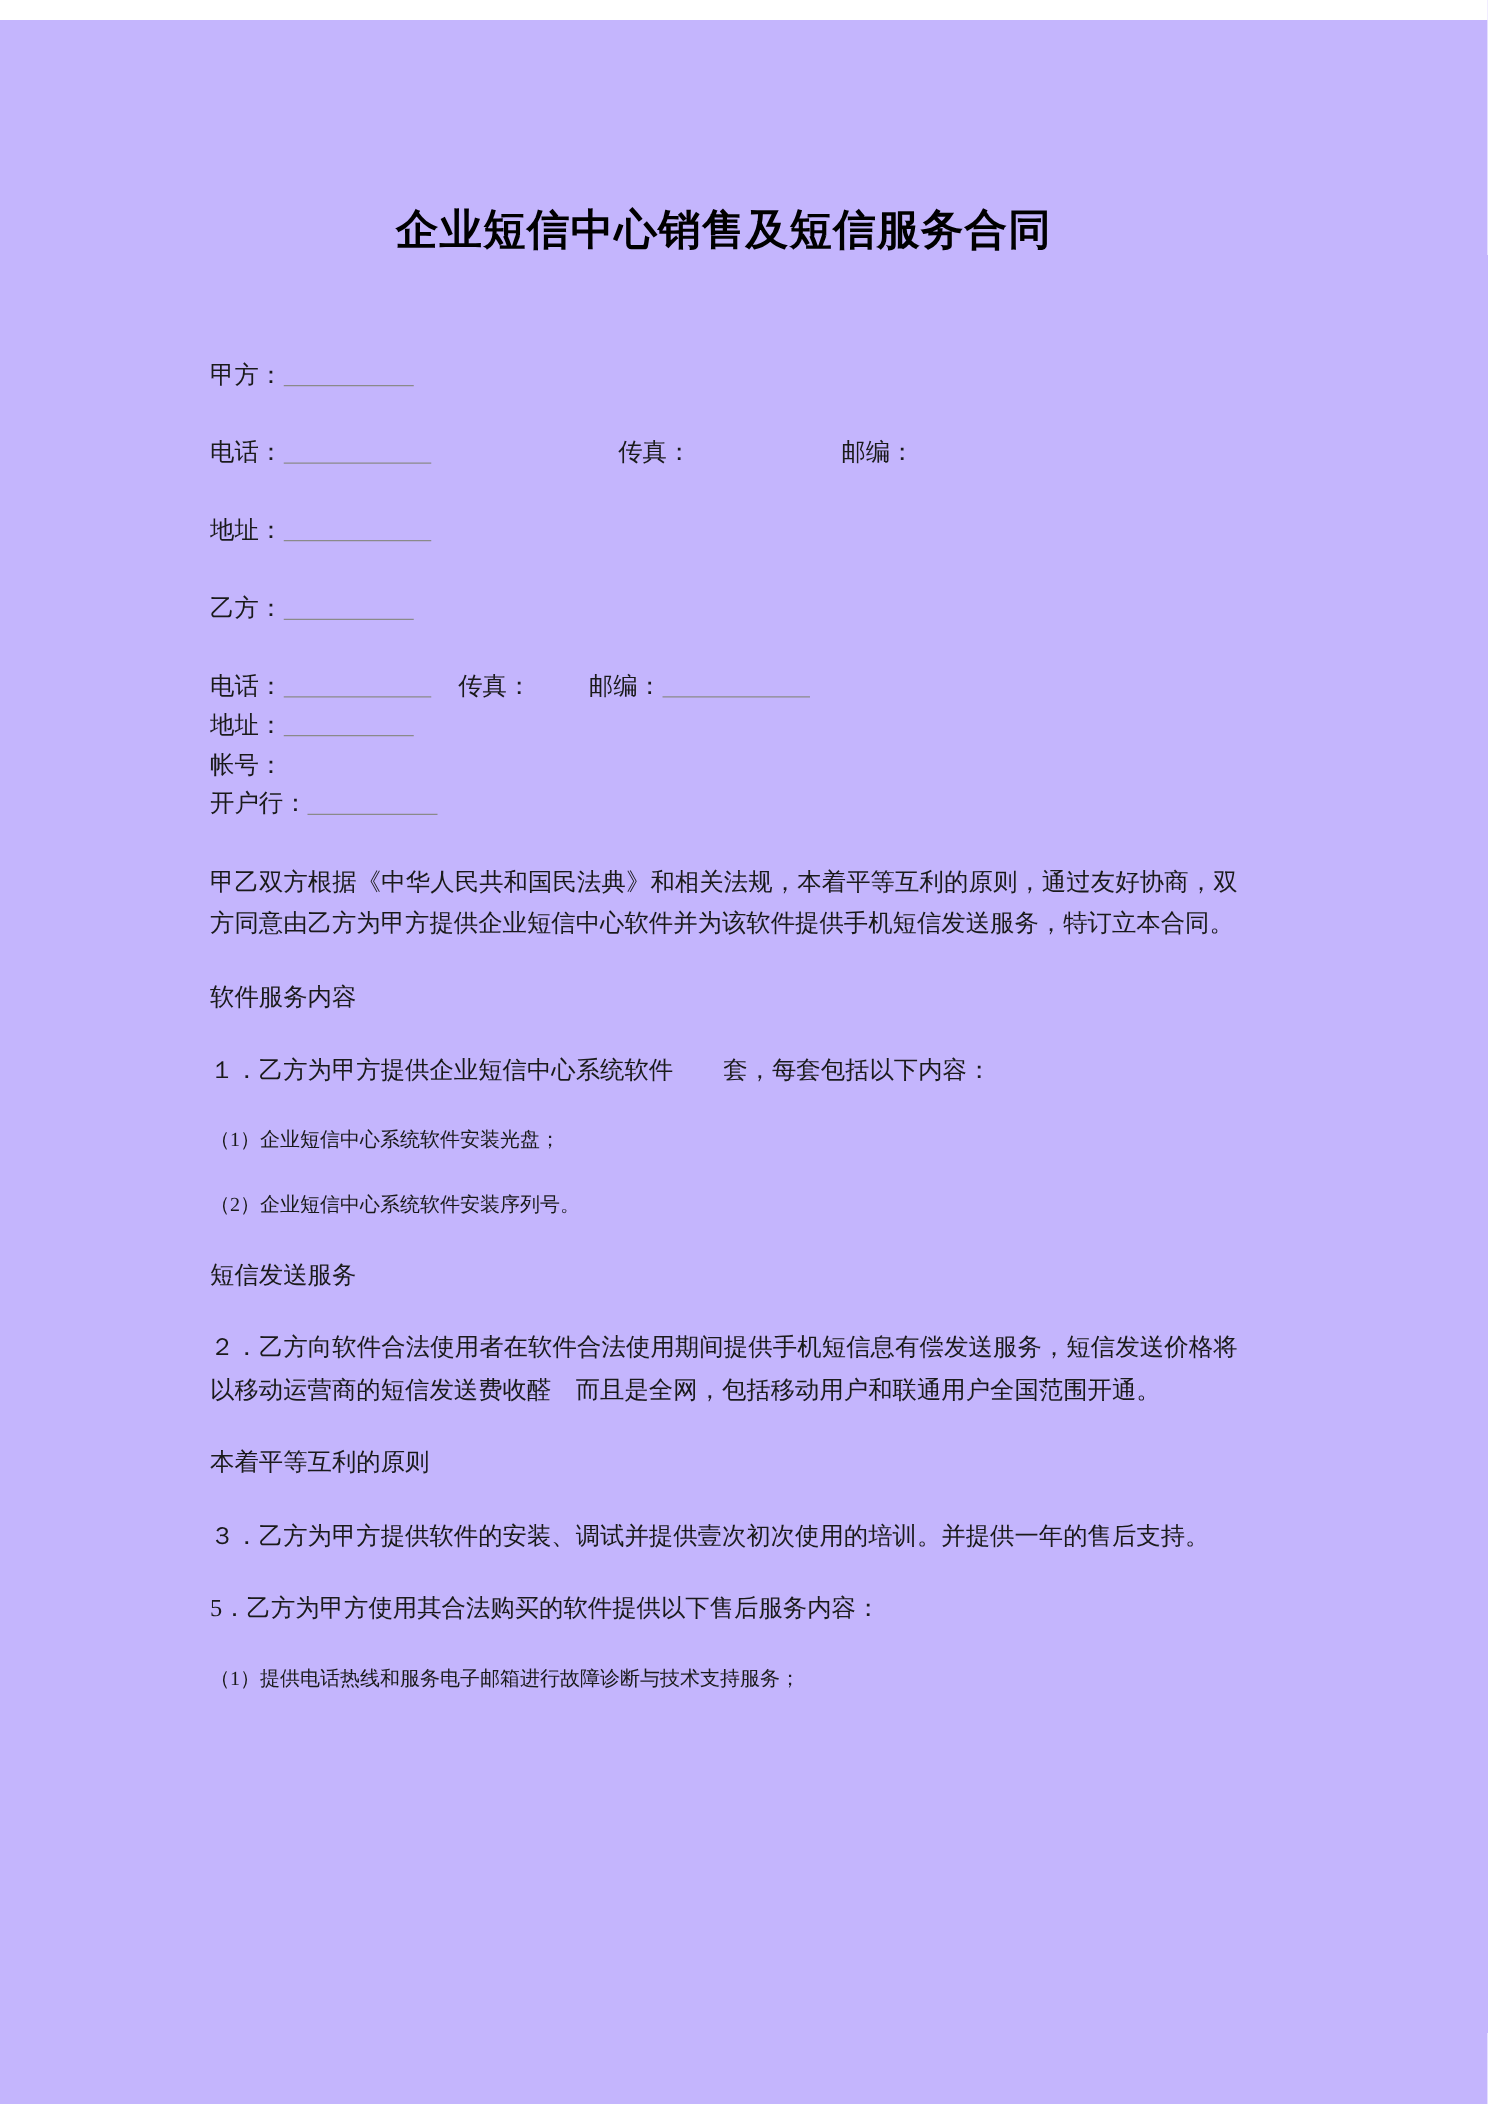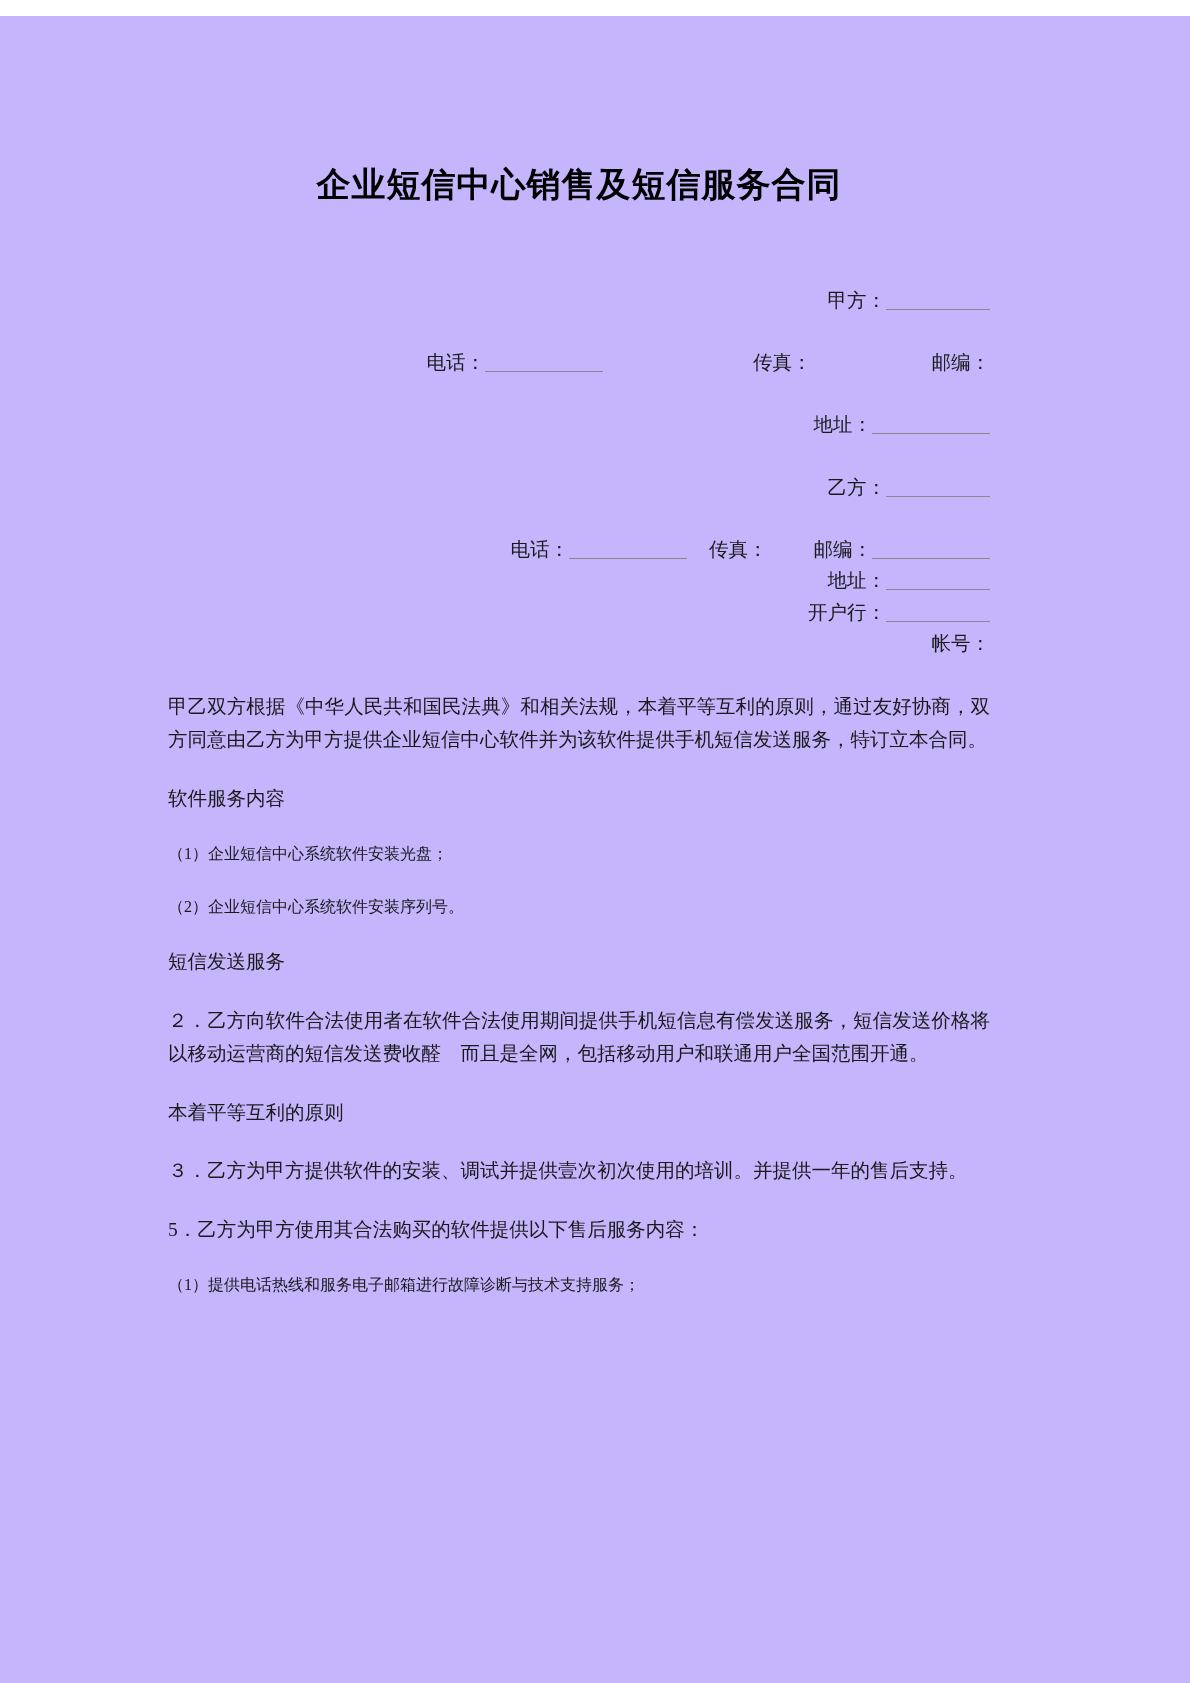--- a/index.html
+++ b/index.html
@@ -32,21 +32,20 @@
     font-size: 34px;
     font-weight: bold;
     letter-spacing: 1px;
     margin: 0;
     padding-top: 148px;
     line-height: 1.25;
     color: #000000;
   }
   .fields-block {
     margin-top: 82px;
-    text-align: right;
   }
   .field-line {
     font-size: 19.5px;
     line-height: 1.2;
     margin-bottom: 39px;
     white-space: nowrap;
     color: #1a1a1a;
   }
   .field-line.tight {
     margin-bottom: 8px;
@@ -131,35 +130,36 @@
 
       <div class="field-line tight">
         <span class="field-label">电话：</span><span class="blank w-l"></span><span class="gap-sm"></span><span class="field-label">传真：</span><span class="gap-md"></span><span class="field-label">邮编：</span><span class="blank w-l"></span>
       </div>
 
       <div class="field-line tight">
         <span class="field-label">地址：</span><span class="blank w-m"></span>
       </div>
 
       <div class="field-line tight">
-        <span class="field-label">开户行：</span><span class="blank w-m"></span>
+        <span class="field-label">帐号：</span>
       </div>
 
       <div class="field-line tight">
-        <span class="field-label">帐号：</span>
+        <span class="field-label">开户行：</span><span class="blank w-m"></span>
       </div>
 
     </div>
 
     <div class="body-block">
 
       <p class="para">甲乙双方根据《中华人民共和国民法典》和相关法规，本着平等互利的原则，通过友好协商，双方同意由乙方为甲方提供企业短信中心软件并为该软件提供手机短信发送服务，特订立本合同。</p>
 
       <p class="section-head">软件服务内容</p>
 
+      <p class="numbered"><span>１．乙方为甲方提供企业短信中心系统软件</span><span class="inline-gap"></span><span>套，每套包括以下内容：</span></p>
 
       <p class="sub-item">（1）企业短信中心系统软件安装光盘；</p>
 
       <p class="sub-item">（2）企业短信中心系统软件安装序列号。</p>
 
       <p class="section-head">短信发送服务</p>
 
       <p class="numbered">２．乙方向软件合法使用者在软件合法使用期间提供手机短信息有偿发送服务，短信发送价格将以移动运营商的短信发送费收醛　而且是全网，包括移动用户和联通用户全国范围开通。</p>
 
       <p class="section-head">本着平等互利的原则</p>

